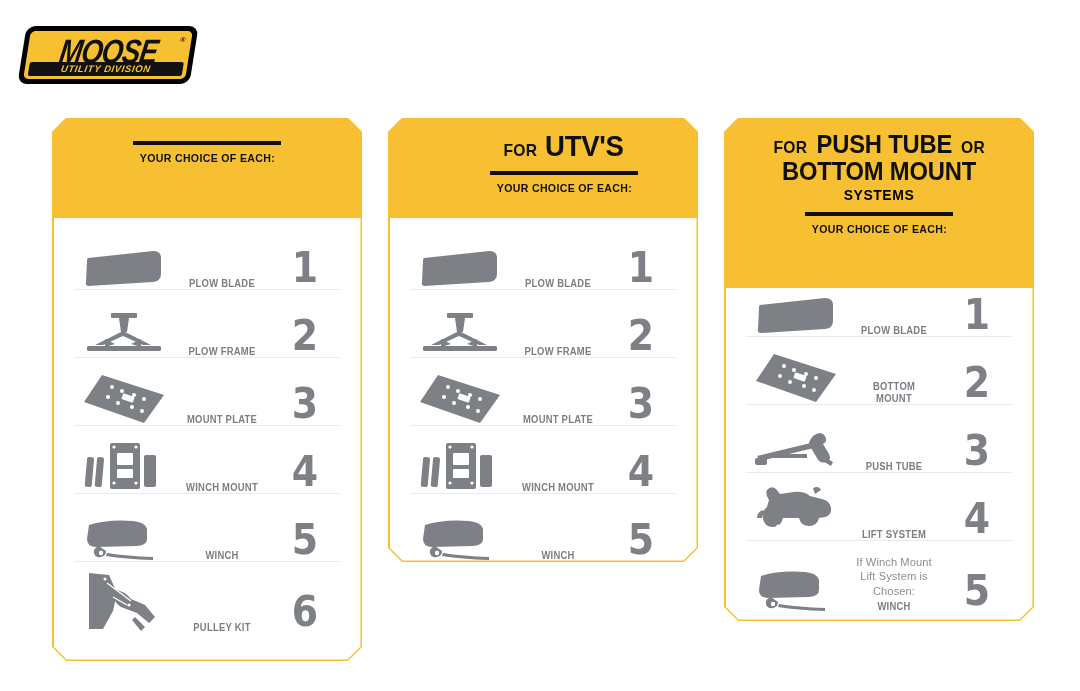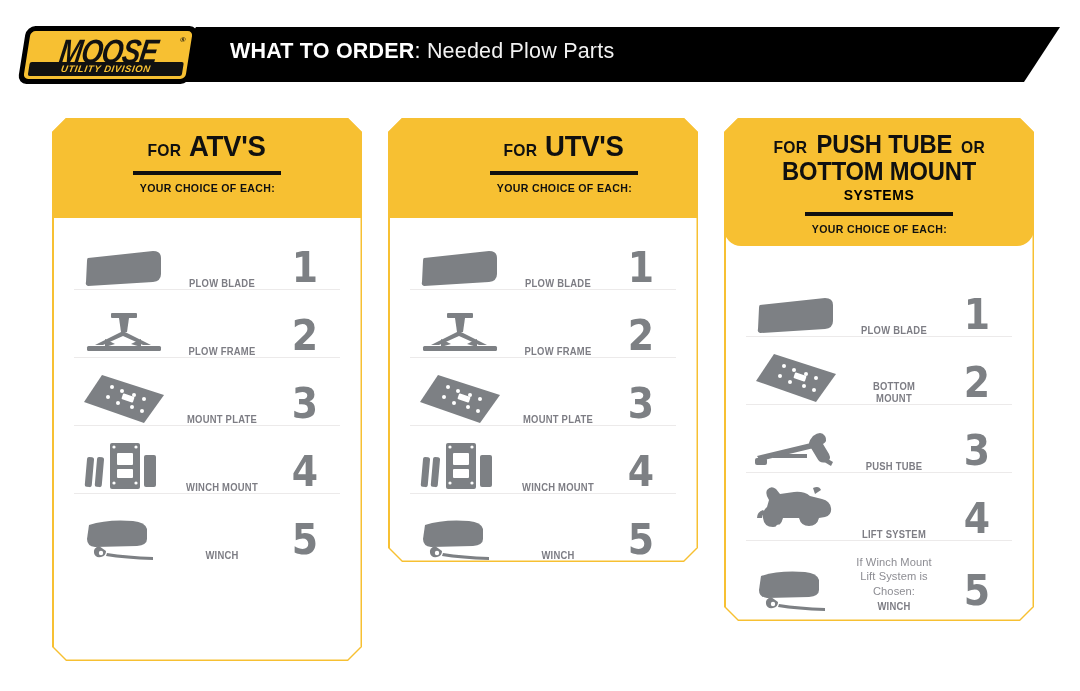--- a/index.html
+++ b/index.html
@@ -157,46 +157,37 @@
     font-weight:bold;
   }
 </style>
 </head>
 <body>
 
 <div class="page">
 
   <div class="header">
 
-    <div class="header-bar">
-      <div class="header-title">
-        <b>WHAT TO ORDER</b><span>: Needed Plow Parts</span>
-      </div>
-    </div>
 
     <div class="logo">
       <div class="logo-inner">
         <div class="logo-word">MOOSE</div>
         <div class="logo-reg">®</div>
         <div class="logo-sub">UTILITY DIVISION</div>
       </div>
     </div>
   </div>
 
   <div class="cards">
 
     <div class="card" id="card-atvs" style="left:52px; top:118px; width:310px; height:543px;">
       <div class="card-outline"></div>
       <div class="card-face"></div>
 
       <div class="card-head" style="height:100px;">
-        <div class="head-line1">
-          <span class="head-small">FOR</span>
-          <span class="head-big">ATV'S</span>
-        </div>
         <div class="head-rule"></div>
         <div class="head-choice">YOUR CHOICE OF EACH:</div>
       </div>
 
       <div class="rows" style="top:103px; left:22px; right:22px;">
 
         <div class="row" style="height:68px;">
           <div class="cell-icon">
             <svg width="78" height="40" viewBox="0 0 78 40">
                 <path fill="#7d8084" d="M3 9 L68 2 q8 0 8 7 l0 16 q0 7 -8 8 L3 37 q-3 -1 -2 -4 L2 12 q0 -3 1 -3 Z"></path>
@@ -277,20 +268,41 @@
               <path d="M18 29 q-6 2 -5 7 q1 5 7 4 q5 -1 5 -6 Z"></path>
               <path d="M26 36 q20 3 46 4 l0 3 q-28 -1 -47 -4 Z"></path>
             </g>
             <circle cx="20" cy="36" r="2.2" fill="#ffffff"></circle>
               </svg>
           </div>
           <div class="cell-label">WINCH</div>
           <div class="cell-num"><span>5</span></div>
         </div>
 
+        <div class="row" style="height:72px;">
+          <div class="cell-icon">
+            <svg width="82" height="62" viewBox="0 0 82 62">
+                <g fill="#7d8084">
+              <path d="M6 2 L26 4 L34 22 L30 40 L20 58 L6 58 Z"></path>
+              <path d="M30 18 q12 2 18 10 l14 6 l10 12 l-6 6 l-12 -10 l-16 -6 q-8 -4 -8 -18 Z"></path>
+              <path d="M52 46 l10 10 l-4 4 l-9 -11 Z"></path>
+            </g>
+            <g stroke="#ffffff" stroke-width="1.3" fill="none">
+              <path d="M24 12 L48 30"></path>
+                  <path d="M30 26 L44 34"></path>
+            </g>
+            <g fill="#ffffff">
+                  <circle cx="22" cy="8" r="1.5"></circle>
+                  <circle cx="46" cy="34" r="1.6"></circle>
+                </g>
+              </svg>
+          </div>
+          <div class="cell-label">PULLEY KIT</div>
+          <div class="cell-num"><span>6</span></div>
+        </div>
       </div>
     </div>
 
     <div class="card" id="card-utvs" style="left:388px; top:118px; width:310px; height:444px;">
       <div class="card-outline"></div>
       <div class="card-face"></div>
 
       <div class="card-head" style="height:100px;padding-left:42px;">
         <div class="head-line1">
           <span class="head-small">FOR</span>
@@ -389,21 +401,21 @@
           <div class="cell-label">WINCH</div>
           <div class="cell-num"><span>5</span></div>
         </div>
       </div>
     </div>
 
     <div class="card" id="card-push" style="left:724px; top:118px; width:310px; height:503px;">
       <div class="card-outline"></div>
       <div class="card-face"></div>
 
-      <div class="card-head" style="height:128px;border-radius:17px;">
+      <div class="card-head" style="height:170px;">
         <div class="head-line1">
           <span class="head-small">FOR</span>
           <span class="head-mid">PUSH TUBE</span>
           <span class="head-small">OR</span>
         </div>
         <div class="head-line1" style="margin-top:1px;">
           <span class="head-mid">BOTTOM MOUNT</span>
         </div>
         <div class="head-sys">SYSTEMS</div>
         <div class="head-rule"></div>

